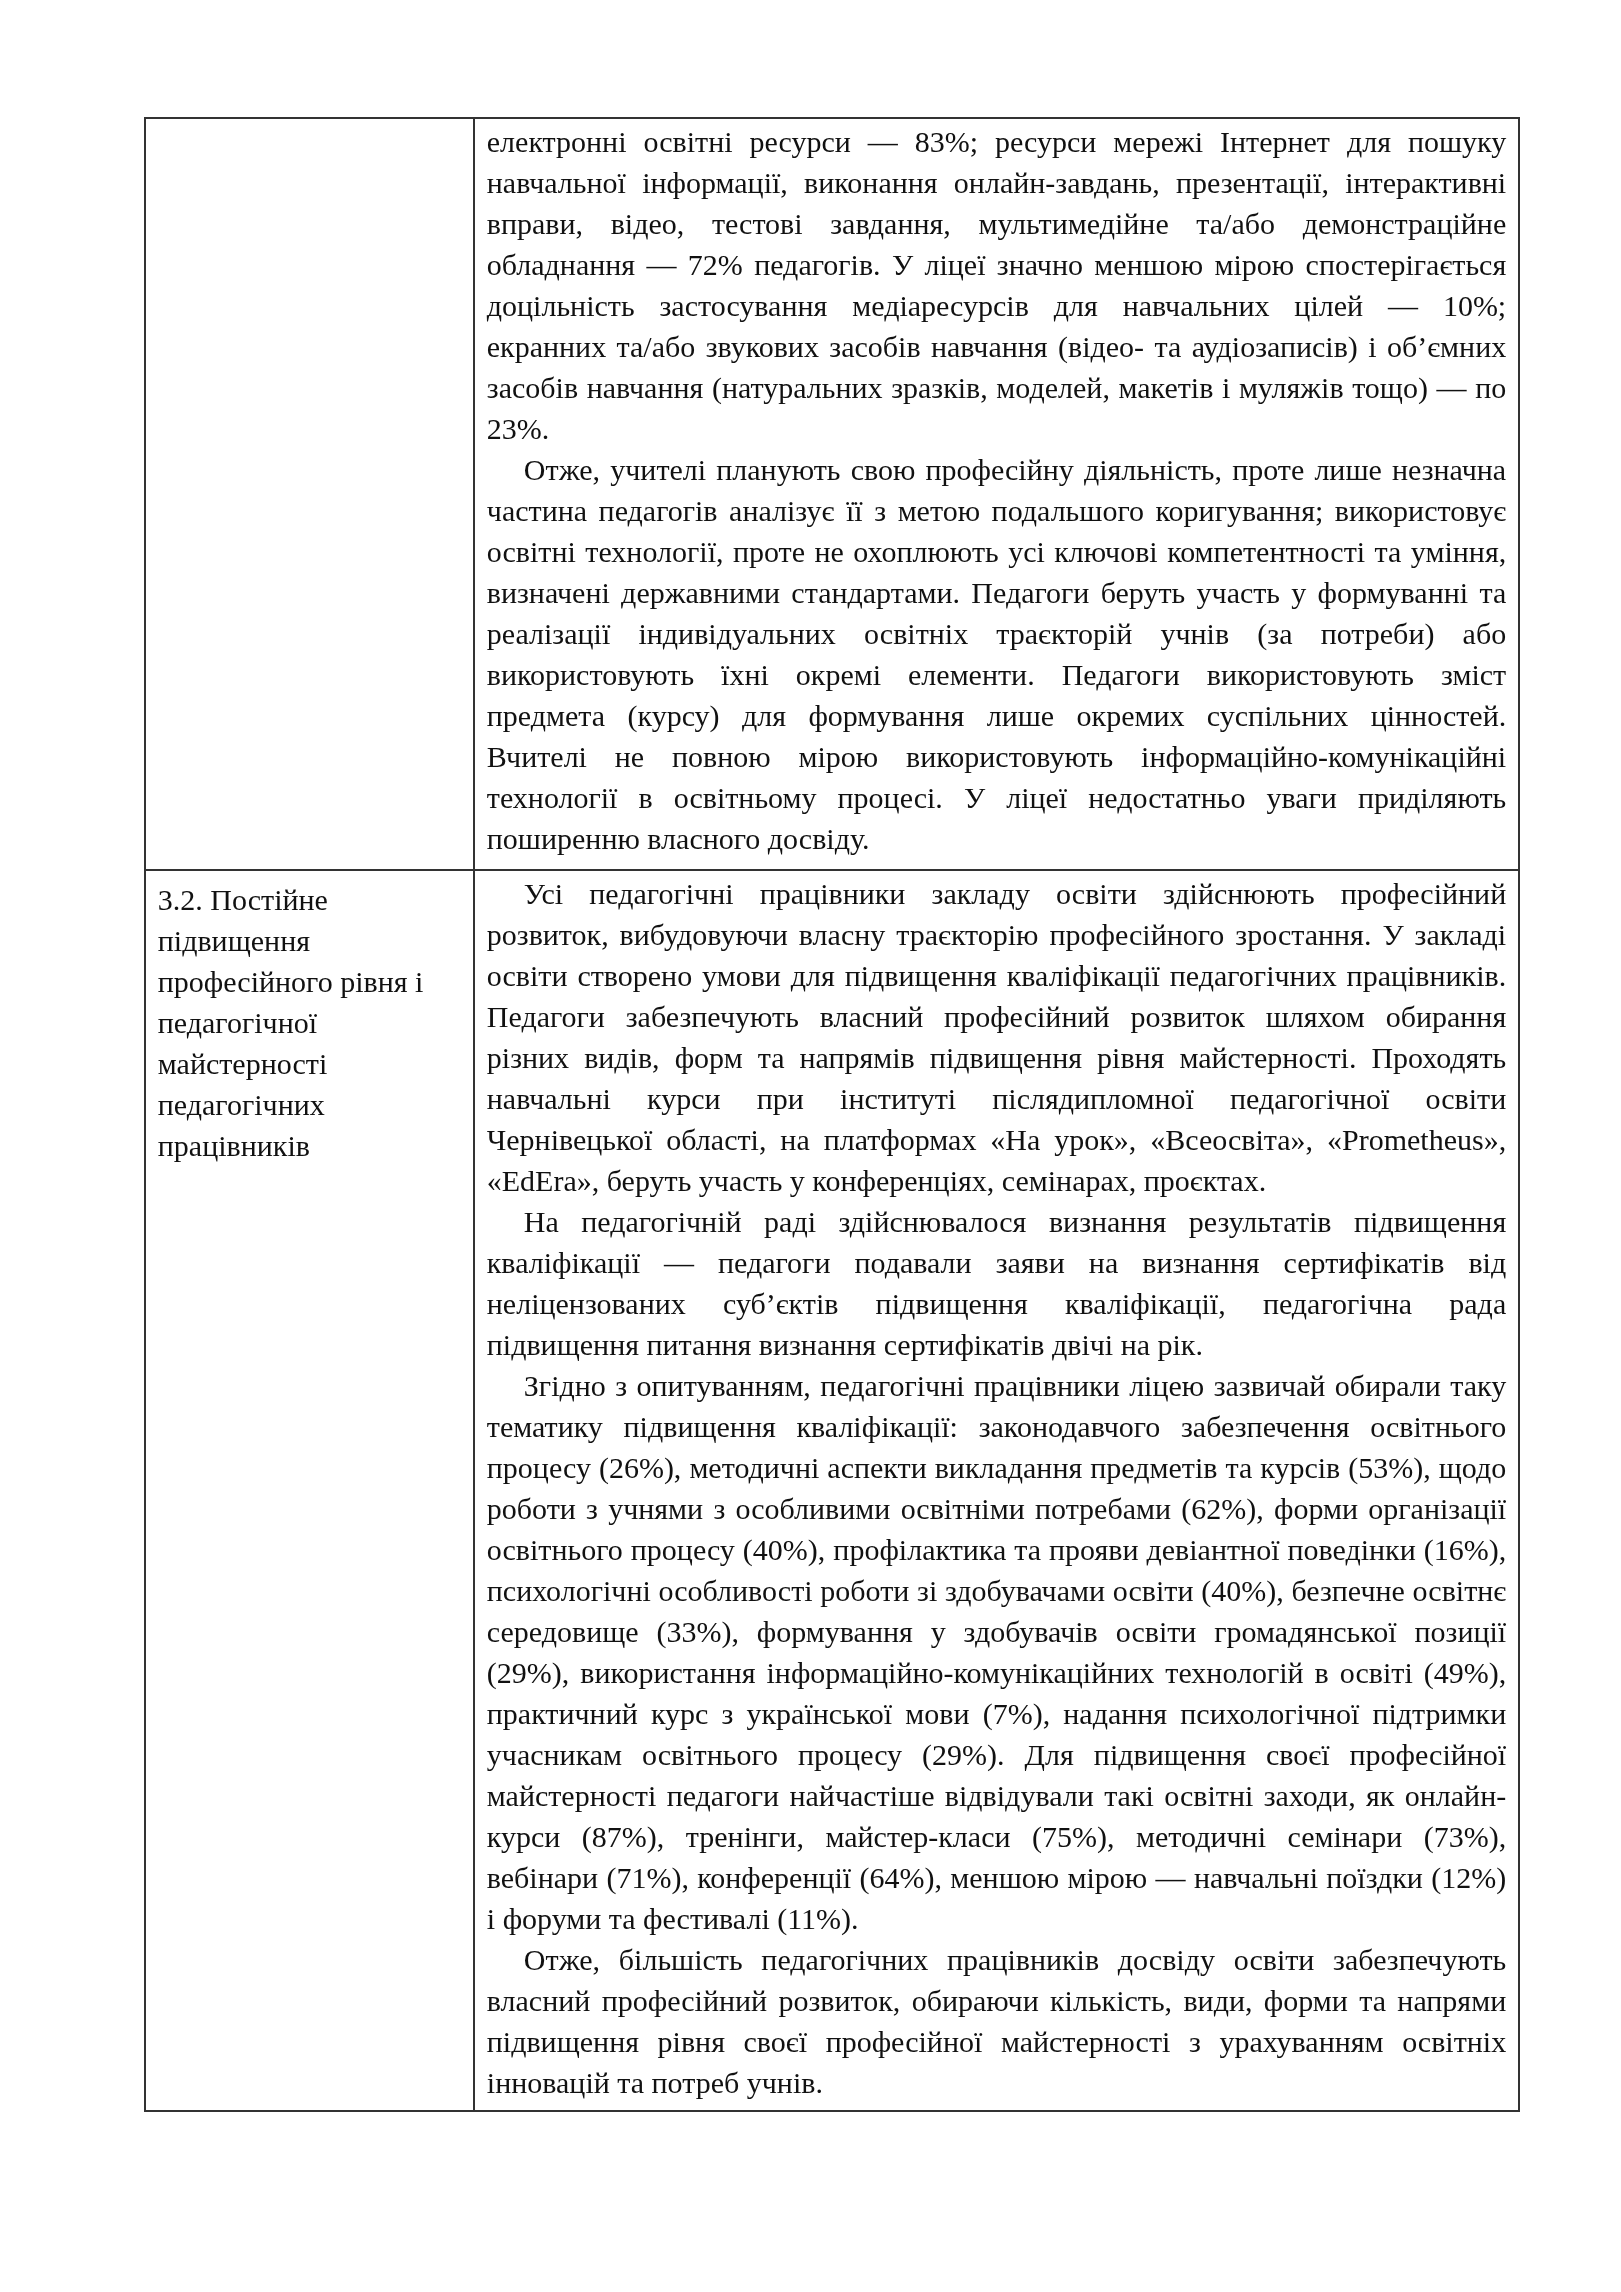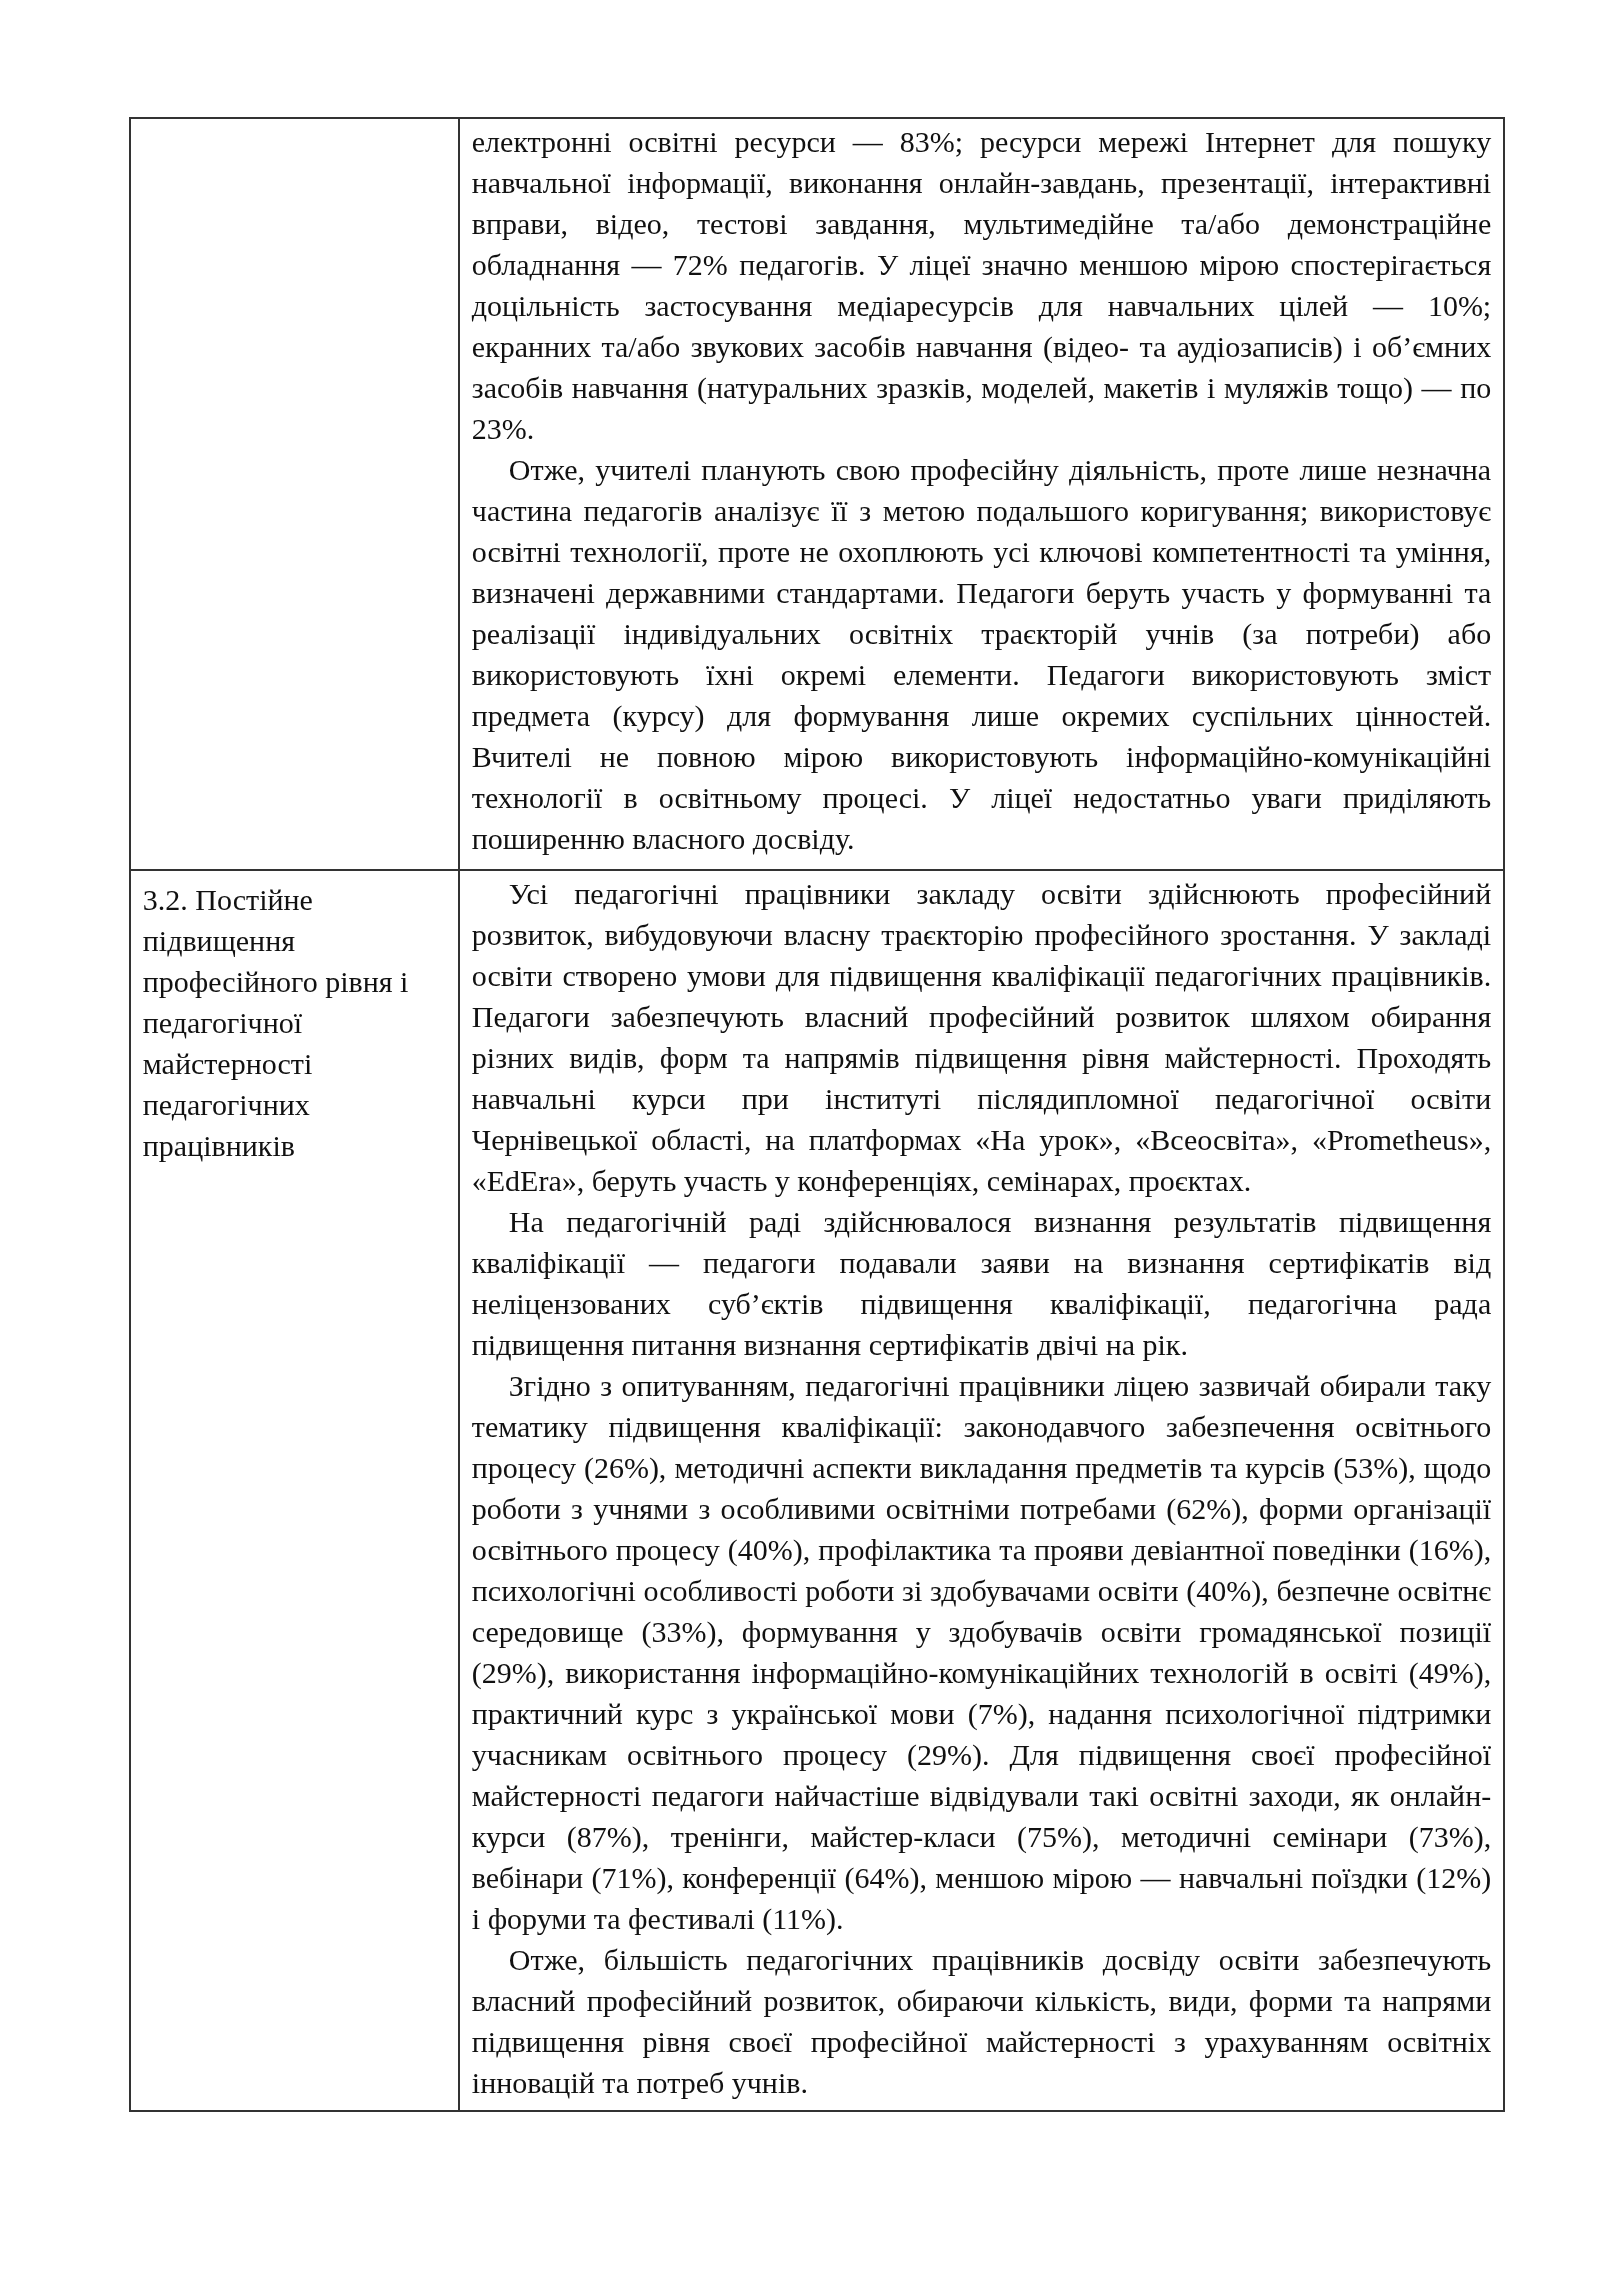--- a/index.html
+++ b/index.html
@@ -1,18 +1,18 @@
 <!DOCTYPE html>
 <html><head>
 <meta charset="utf-8">
 <style>
   html, body { margin: 0; padding: 0; background: #ffffff; }
   body { width: 1621px; height: 2293px; position: relative; overflow: hidden;
          font-family: "Liberation Serif", "DejaVu Serif", serif; color: #111; }
-  .doc-table { position: absolute; left: 129px; top: 117px; width: 1372px;
+  .doc-table { position: absolute; left: 144px; top: 117px; width: 1372px;
                border-collapse: collapse; table-layout: fixed; }
   .doc-table td { border: 2px solid #333; vertical-align: top; padding: 0; }
   .col-left { width: 327px; }
   .col-right { width: 1043px; }
   .row1 { height: 752px; }
   .row2 { height: 1241px; }
   .cell-inner { padding: 2px 11.8px 0 11.8px; }
   .left-inner { padding: 7.8px 13.7px 0 11.8px; font-size: 30px; line-height: 41px; }
   .para { margin: 0; font-size: 30px; line-height: 41px; text-align: justify;
           text-align-last: left; }

